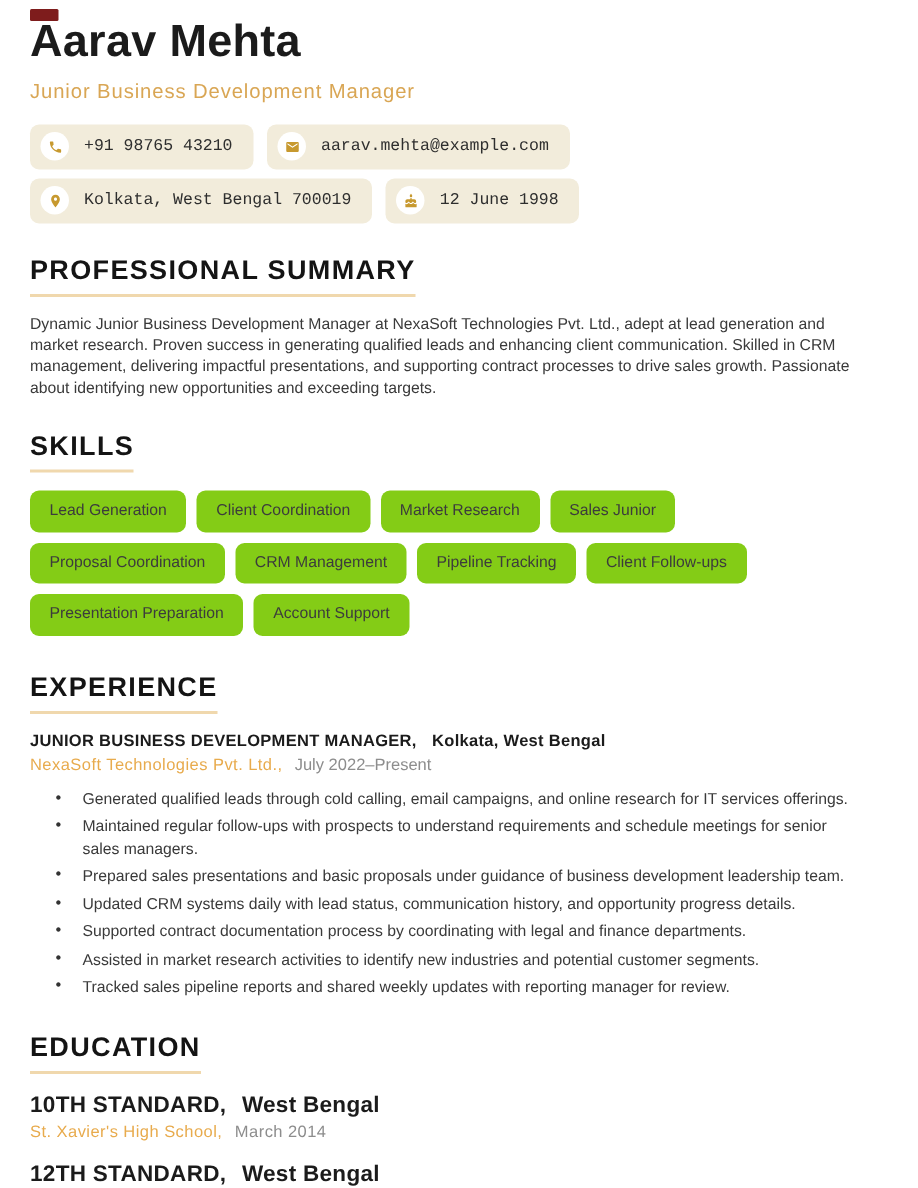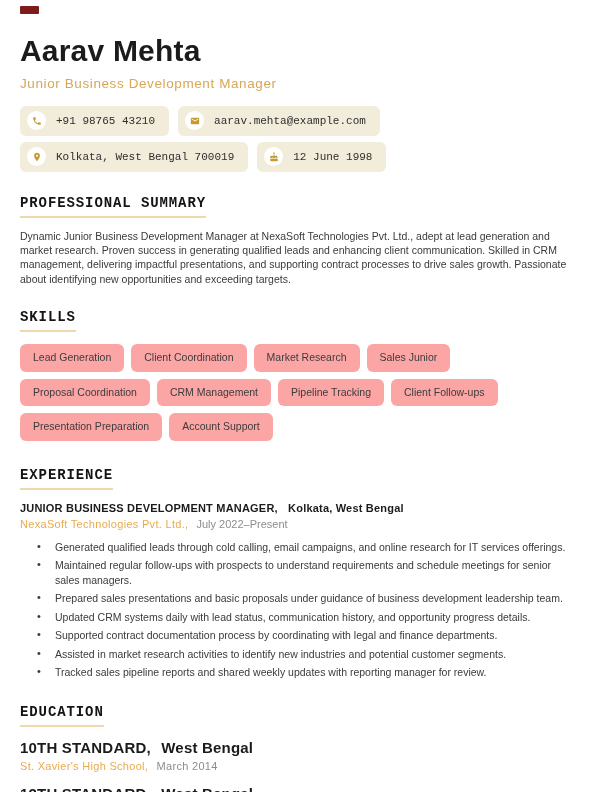--- a/index.html
+++ b/index.html
@@ -1,38 +1,38 @@
 <!DOCTYPE html>
 <html><head>
 <meta charset="utf-8">
 <style>
   html,body{margin:0;padding:0;background:#ffffff;}
   body{font-family:"Liberation Sans","DejaVu Sans",sans-serif;}
   .page{position:relative;width:596px;height:792px;box-sizing:border-box;
-        padding:35px 20px;background:#ffffff;overflow:hidden;}
+        padding:12px 20px;background:#ffffff;overflow:hidden;}
   .corner-marker{position:absolute;left:20px;top:6px;width:19px;height:8px;
         border-radius:1px;}
   h1.name{margin:0;font-size:30px;line-height:1.05;font-weight:800;
         color:#1b1b1b;letter-spacing:0.2px;}
   .job-subtitle{margin-top:9px;font-size:13.5px;letter-spacing:0.6px;font-weight:500;}
   .contacts{margin-top:15px;display:flex;flex-wrap:wrap;gap:6px 9px;max-width:572px;}
   .chip{display:flex;align-items:center;background:#f2ecdb;border-radius:6px;
         padding:5px 14px 5px 7px;height:30px;box-sizing:border-box;font-family:Liberation Mono, monospace;}
   .chip .icon-circle{width:19px;height:19px;border-radius:50%;background:#ffffff;
         display:flex;align-items:center;justify-content:center;flex:0 0 auto;}
   .chip .icon-circle svg{width:10px;height:10px;display:block;}
   .chip .chip-text{margin-left:10px;font-size:11px;color:#2e2e2e;}
   .section{margin-top:21px;}
-  .section-heading{display:inline-block;font-size:14px;font-weight:700;
+  .section-heading{display:inline-block;font-size:18px;font-weight:700;
         color:#141414;letter-spacing:0.9px;padding-bottom:5px;
-        border-bottom:2px solid #f0d8ad;margin:0;font-family:Liberation Mono, monospace;}
+        border-bottom:2px solid #f0d8ad;margin:0;}
   .summary-text{margin:11px 0 0 0;font-size:10.5px;line-height:1.37;color:#3a3a3a;
         max-width:574px;}
   .skill-chips{margin-top:12px;display:flex;flex-wrap:wrap;gap:7px;max-width:566px;}
-  .skill-chip{background:#fca5a5;border-radius:6px;padding:8px 13px;
+  .skill-chip{background:#84cc16;border-radius:6px;padding:8px 13px;
         font-size:10.5px;color:#3c3c3c;line-height:1.1;}
   .exp-section{margin-top:24px;}
   .job-block{margin-top:12px;}
   .job-title-line{font-size:11px;font-weight:700;color:#1b1b1b;letter-spacing:0.2px;}
   .job-title-line .job-location{margin-left:7px;}
   .company-line{margin-top:4px;font-size:11px;}
   .company-name{letter-spacing:0.3px;margin-top:24px;}
   .date-text{color:#8d8d8d;margin-left:5px;}
   ul.bullets{margin:10px 0 0 0;padding:0;list-style:none;max-width:574px;}
   ul.bullets li{position:relative;padding-left:35px;margin-bottom:4px;

